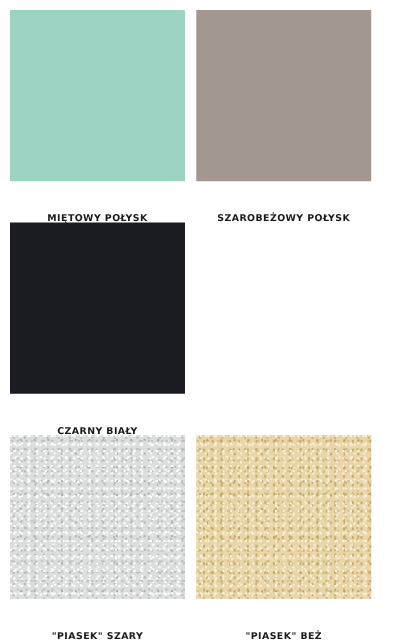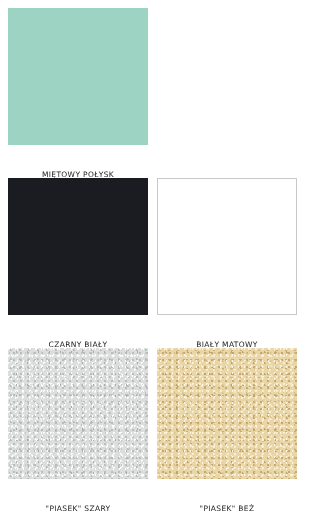--- a/index.html
+++ b/index.html
@@ -80,51 +80,51 @@
       radial-gradient(circle at 69% 94%, #f2e3c2 0 0.9px, transparent 1px);
     background-size: 7px 7px, 9px 9px, 6px 6px, 11px 11px, 8px 8px, 10px 10px, 7px 7px, 9px 9px;
   }
 
   .swatch-caption {
     margin-top: 26px;
     font-size: 7.5px;
     letter-spacing: 0.35px;
     color: #1a1a1a;
     text-align: center;
-    font-weight: 400;
+    font-weight: 700;
     white-space: nowrap;
     line-height: 1;
   }
 </style>
 </head>
 <body>
 
 <div class="swatch-sheet">
 
   <div class="swatch-row">
 
     <div class="swatch-cell">
       <div class="swatch-chip" style="background-color:#9dd3c2;"></div>
       <div class="swatch-caption">MIĘTOWY POŁYSK</div>
     </div>
 
+    <div class="swatch-cell">
+      <div class="swatch-chip" style="background-color:#a2988f;"></div>
+      <div class="swatch-caption">SZAROBEŻOWY POŁYSK</div>
+    </div>
 
   </div>
 
   <div class="swatch-row">
 
     <div class="swatch-cell">
       <div class="swatch-chip" style="background-color:#1a1c21;"></div>
       <div class="swatch-caption">CZARNY BIAŁY</div>
     </div>
 
-    <div class="swatch-cell">
-      <div class="swatch-chip bordered" style="background-color:#ffffff;"></div>
-      <div class="swatch-caption">BIAŁY MATOWY</div>
-    </div>
 
   </div>
 
   <div class="swatch-row row-last">
 
     <div class="swatch-cell">
       <div class="swatch-chip grain-gray"></div>
       <div class="swatch-caption">"PIASEK" SZARY</div>
     </div>
 

